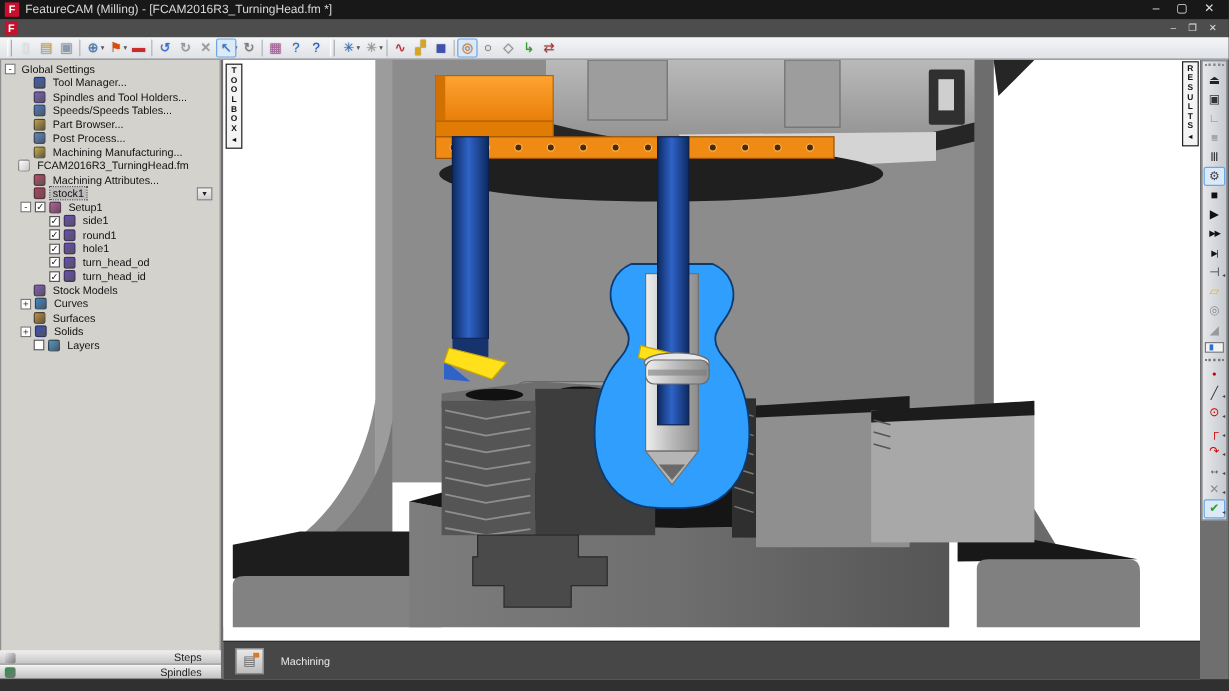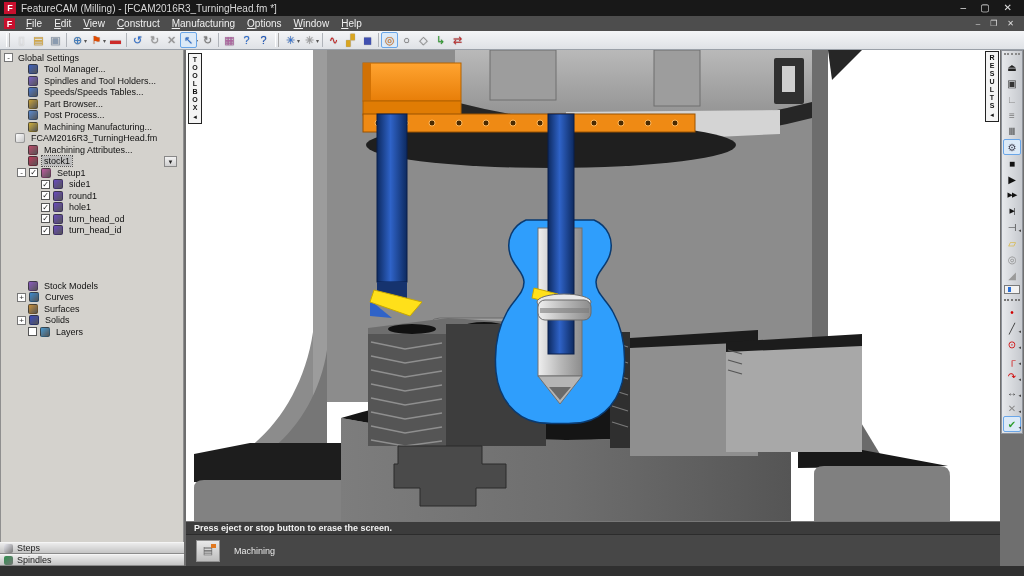--- a/index.html
+++ b/index.html
@@ -56,21 +56,21 @@
     text-align:center; margin-right:3px; flex:0 0 auto; color:#222; }
   .ticon { width:10px; height:10px; border-radius:2px; margin-right:4px; flex:0 0 auto;
     border:1px solid rgba(0,0,0,.35); }
   .tlabel { padding:0 2px; }
   .tlabel.sel { background:#bdbdbd; outline:1px dotted #555; }
   .tdd { margin-left:auto; margin-right:6px; width:13px; height:11px; background:linear-gradient(#f2f2f2,#cfcfcf);
     border:1px solid #888; font-size:6px; line-height:10px; text-align:center; color:#222; }
   .panel-btn { height:12px; background:linear-gradient(#ececec,#c4c4c4); border-top:1px solid #f5f5f5;
     border-bottom:1px solid #8a8a8a; display:flex; align-items:center; font-size:9px; color:#222; flex:0 0 auto; }
   .panel-btn .pbicon { width:9px; height:9px; margin:0 4px; border-radius:2px; }
-  .panel-btn .pblabel { flex:1; text-align:left; padding-right:16px; }
+  .panel-btn .pblabel { flex:1; text-align:right; padding-right:16px; }
 
   
   .viewport { flex:1; position:relative; background:#fff; min-width:0; display:flex; flex-direction:column; }
   .scene { flex:1; position:relative; overflow:hidden; }
   .scene svg { position:absolute; top:0; left:0; }
   .side-tab { position:absolute; width:14px; background:#f4f4f4; border:1px solid #222;
     display:flex; flex-direction:column; align-items:center; font-size:7px; font-weight:bold;
     color:#111; padding:2px 0; line-height:8px; z-index:5; }
   .side-tab .arrow { font-size:6px; margin-top:1px; }
   #toolboxTab { left:2px; top:3px; }
@@ -113,30 +113,20 @@
     <div class="title">FeatureCAM (Milling) - [FCAM2016R3_TurningHead.fm *]</div>
     <div class="win-controls" id="winControls">
         <span>–</span>
         <span>▢</span>
         <span>✕</span>
       </div>
   </div>
 
   <div class="menubar">
     <div class="app-logo">F</div>
-    <div id="menuItems" style="display:flex;">
-        <div class="menu-item">File</div>
-        <div class="menu-item">Edit</div>
-        <div class="menu-item">View</div>
-        <div class="menu-item">Construct</div>
-        <div class="menu-item">Manufacturing</div>
-        <div class="menu-item">Options</div>
-        <div class="menu-item">Window</div>
-        <div class="menu-item">Help</div>
-      </div>
     <div class="spacer"></div>
     <div class="child-controls" id="childControls">
         <span>–</span>
         <span>❐</span>
         <span>✕</span>
       </div>
   </div>
 
   <div class="toolbar">
     <div class="tb-grip"></div>
@@ -248,21 +238,21 @@
           <div class="trow" style="padding-left: 37px;">
             <span class="tchk">✓</span>
             <span class="ticon" style="background: linear-gradient(135deg, rgb(106, 74, 192), rgb(85, 85, 85));"></span>
             <span class="tlabel">turn_head_od</span>
           </div>
           <div class="trow" style="padding-left: 37px;">
             <span class="tchk">✓</span>
             <span class="ticon" style="background: linear-gradient(135deg, rgb(106, 74, 192), rgb(85, 85, 85));"></span>
             <span class="tlabel">turn_head_id</span>
           </div>
-          <div class="trow" style="padding-left: 24px; margin-top: 44px;">
+          <div class="trow" style="padding-left: 24px;">
             <span class="ticon" style="background: linear-gradient(135deg, rgb(138, 90, 192), rgb(85, 85, 85));"></span>
             <span class="tlabel">Stock Models</span>
           </div>
           <div class="trow" style="padding-left: 13px;">
             <span class="texp">+</span>
             <span class="ticon" style="background: linear-gradient(135deg, rgb(58, 138, 208), rgb(85, 85, 85));"></span>
             <span class="tlabel">Curves</span>
           </div>
           <div class="trow" style="padding-left: 24px;">
             <span class="ticon" style="background: linear-gradient(135deg, rgb(200, 144, 58), rgb(85, 85, 85));"></span>
@@ -448,23 +438,20 @@
             <span>E</span>
             <span>S</span>
             <span>U</span>
             <span>L</span>
             <span>T</span>
             <span>S</span>
             <span class="arrow">◄</span>
           </div>
       </div>
 
-      <div class="msgbar">
-        <span>Press eject or stop button to erase the screen.</span>
-      </div>
       <div class="propsrow">
         <div class="props-icon">▤</div>
         <div class="props-label">Machining</div>
       </div>
     </div>
 
     <div class="right-col">
       <div class="rbar" id="rightBar">
           <div class="rhandle"></div>
           <div class="rbtn" style="color: rgb(34, 34, 34);">⏏</div>

